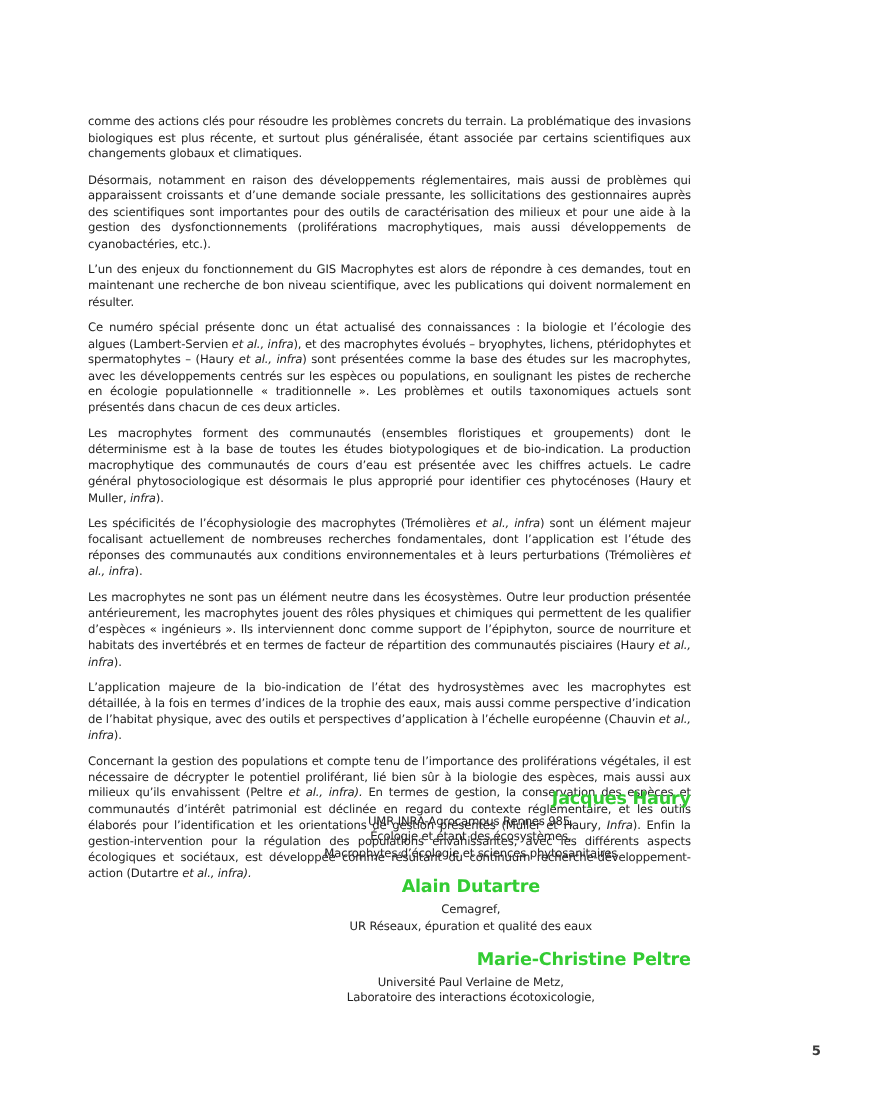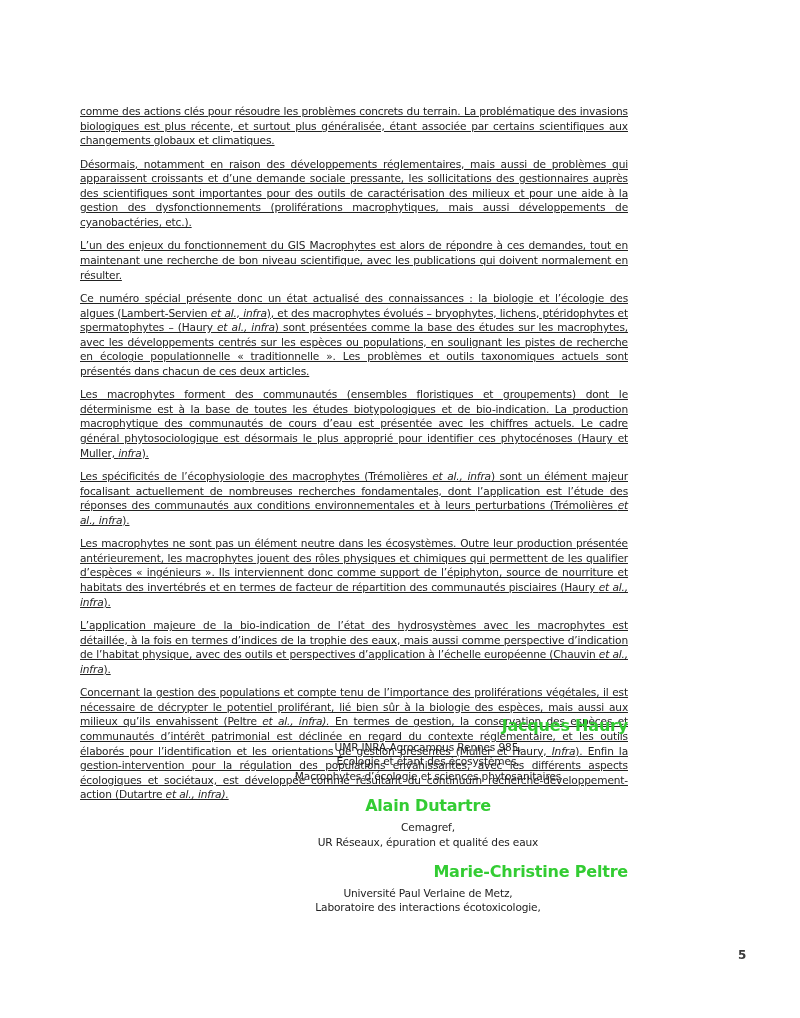--- a/index.html
+++ b/index.html
@@ -10,21 +10,20 @@
     }
     .content {
       position: absolute; left: 80px; top: 104px; width: 548px;
       font-size: 10.6px; line-height: 14.6px;
       letter-spacing: -0.15px;
     }
     .content p {
       margin: 0 0 8.8px 0;
       text-align: justify;
       hyphens: manual;
-      text-decoration: underline;
     }
     .content em { font-style: italic; }
     .signatures {
       position: absolute; right: 172px; top: 703px; width: 400px;
       text-align: right;
       font-size: 10.6px; line-height: 14.6px; letter-spacing: -0.15px;
     }
     .author-name {
       color: #33cc33; font-weight: bold; font-size: 16px;
       margin: 16px 0 6px 0; letter-spacing: -0.2px;

